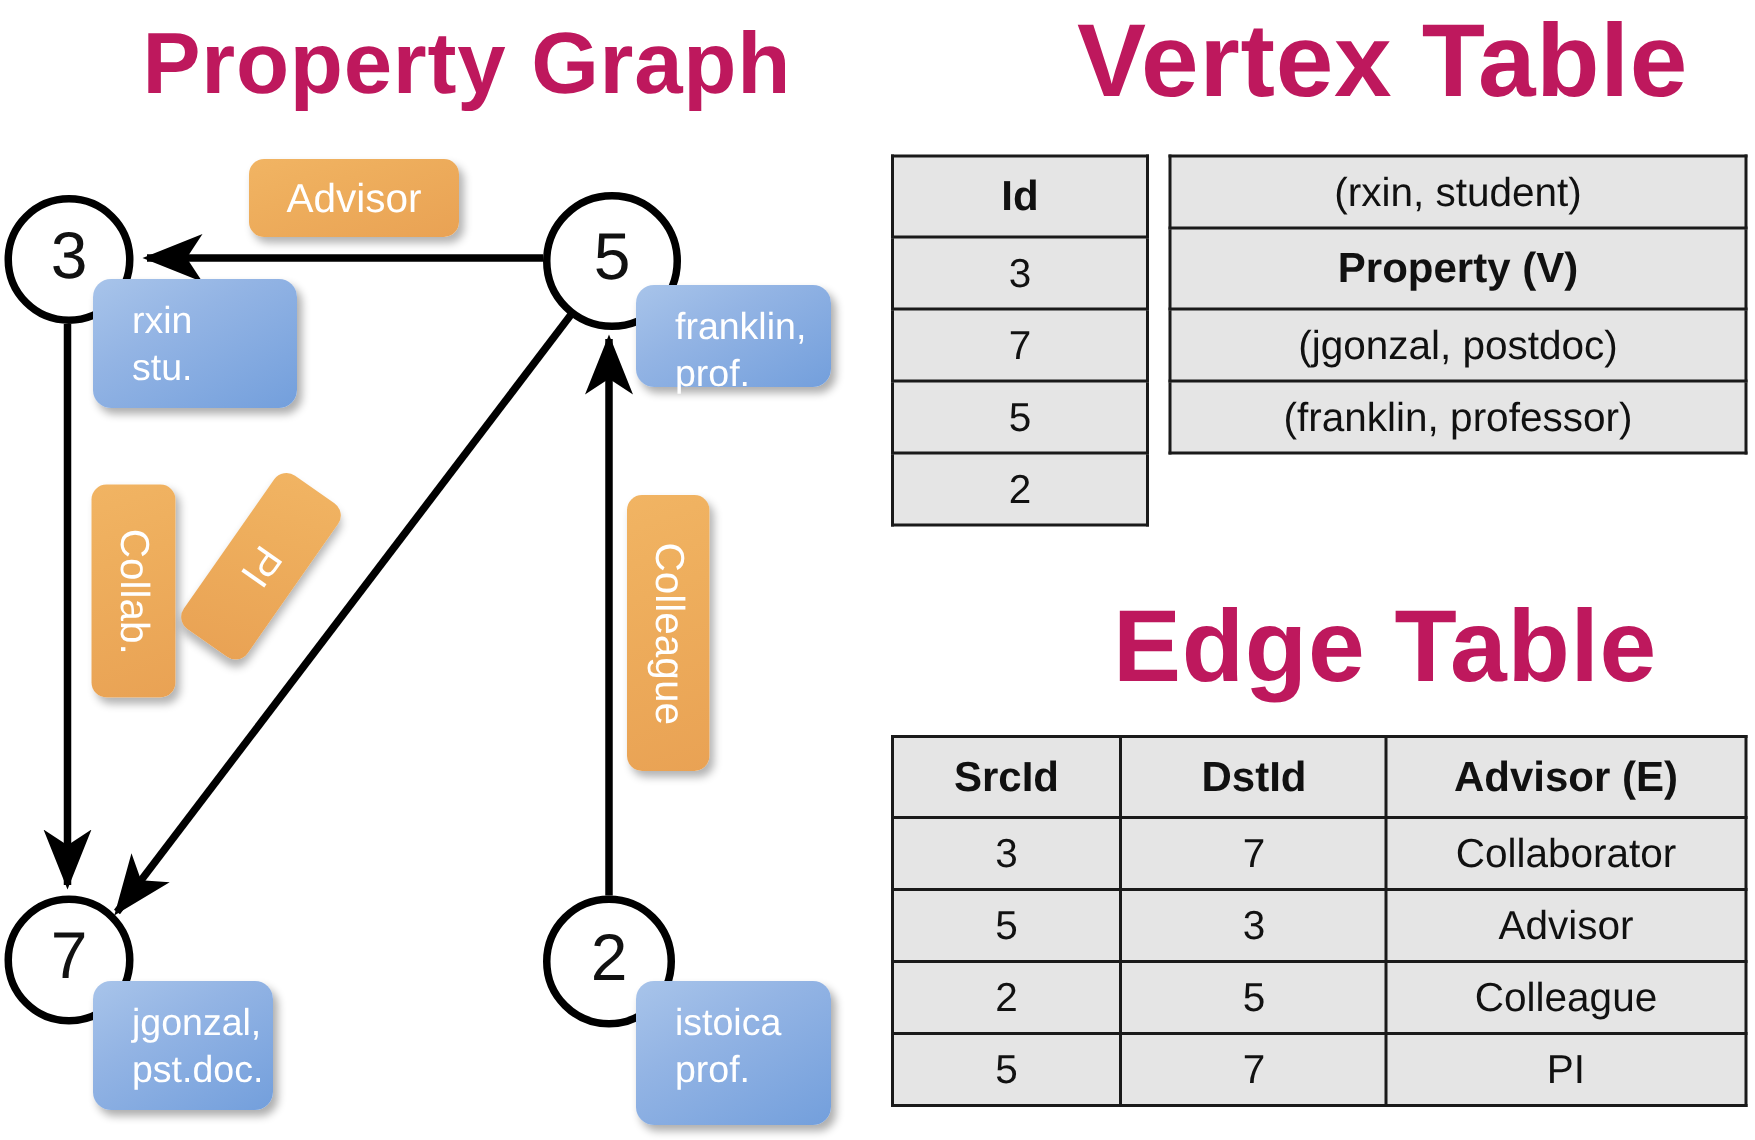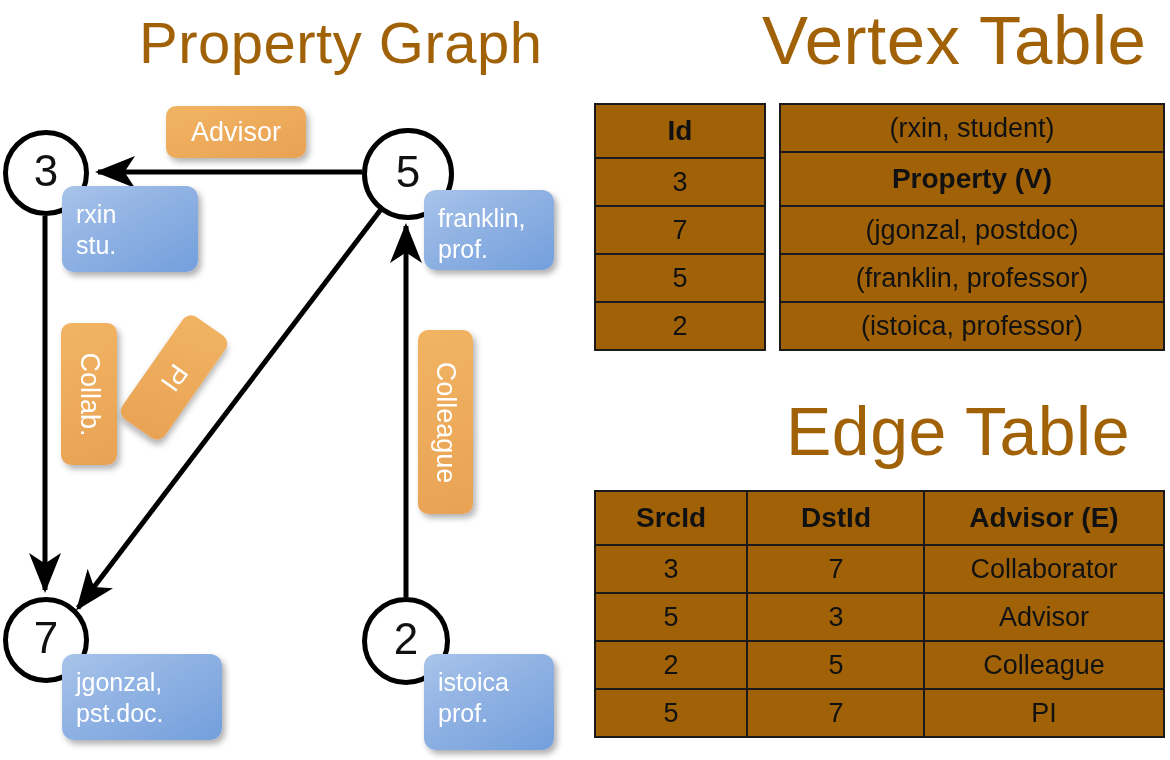--- a/index.html
+++ b/index.html
@@ -5,25 +5,24 @@
   html,body{margin:0;padding:0;background:#ffffff;}
   body{width:1170px;height:760px;position:relative;overflow:hidden;
        font-family:"Liberation Sans",sans-serif;color:#000;}
 
   .canvas{position:absolute;left:0;top:0;width:1170px;height:760px;}
 
   
   .big-title{
     position:absolute;
     font-family:"Liberation Sans",sans-serif;
-    font-weight:400;
-    color:#a16207;
+    font-weight:700;
+    color:#be185d;
     letter-spacing:0.5px;
     white-space:nowrap;
-    margin-left:44px;
   }
   #title-property-graph{left:95px;top:12px;font-size:58px;line-height:62px;}
   #title-vertex-table{left:718px;top:10px;font-size:69px;line-height:62px;}
   #title-edge-table{left:742px;top:400px;font-size:68px;line-height:62px;}
 
   
   .node{
     position:absolute;
     border:5px solid #000;
     border-radius:50%;
@@ -42,27 +41,27 @@
   
   .vbox{
     position:absolute;
     border-radius:12px;
     background:linear-gradient(150deg,#a8c4ea 0%,#93b4e4 38%,#739fdc 100%);
     box-shadow:3px 4px 6px rgba(0,0,0,0.32);
     color:#ffffff;
     font-size:25px;
     line-height:31px;
     font-weight:300;
-    padding:13px 0 13px 14px;
+    padding:13px 0 13px 26px;
     box-sizing:border-box;
     z-index:6;
   }
   #vbox-rxin{left:62px;top:186px;width:136px;height:86px;}
-  #vbox-franklin{left:424px;top:190px;width:130px;height:80px;}
-  #vbox-jgonzal{left:62px;top:654px;width:160px;height:86px;border-radius:12px;}
+  #vbox-franklin{left:424px;top:190px;width:130px;height:68px;}
+  #vbox-jgonzal{left:62px;top:654px;width:120px;height:86px;border-radius:12px;}
   #vbox-istoica{left:424px;top:654px;width:130px;height:96px;}
 
   
   .ebox{
     position:absolute;
     border-radius:10px;
     background:linear-gradient(160deg,#f1b463 0%,#eeae5d 35%,#e9a254 100%);
     box-shadow:3px 4px 6px rgba(0,0,0,0.30);
     color:#ffffff;
     font-weight:300;
@@ -80,21 +79,21 @@
   .tblock{position:absolute;}
   table.grid{border-collapse:collapse;table-layout:fixed;}
   table.grid td,table.grid th{
     border:2.5px solid #1a1a1a;
     text-align:center;
     font-weight:300;
     font-size:27px;
     color:#111;
     padding:0;
     height:46px;
-    background:#a16207;
+    background:#e5e5e5;
   }
   table.grid th{font-weight:bold;font-size:28px;height:52px;}
   td.blue,th.blue{background:#d5e0f2;}
   td.peach,th.peach{background:#f7ddc2;}
 
   
   #vt-left{left:594px;top:103px;}
   #vt-left table{width:172px;}
   #vt-right{left:779px;top:103px;}
   #vt-right table{width:386px;}
@@ -211,23 +210,20 @@
       </tr>
       <tr>
         <th class="blue">Property (V)</th>
       </tr>
       <tr>
         <td class="blue">(jgonzal, postdoc)</td>
       </tr>
       <tr>
         <td class="blue">(franklin, professor)</td>
       </tr>
-      <tr>
-        <td class="blue">(istoica, professor)</td>
-      </tr>
     </tbody>
       </table>
   </div>
 
   <div class="tblock" id="et-left">
     <table class="grid">
       <tbody>
           <tr>
         <th style="width:150px">SrcId</th>
         <th style="width:176px">DstId</th>

